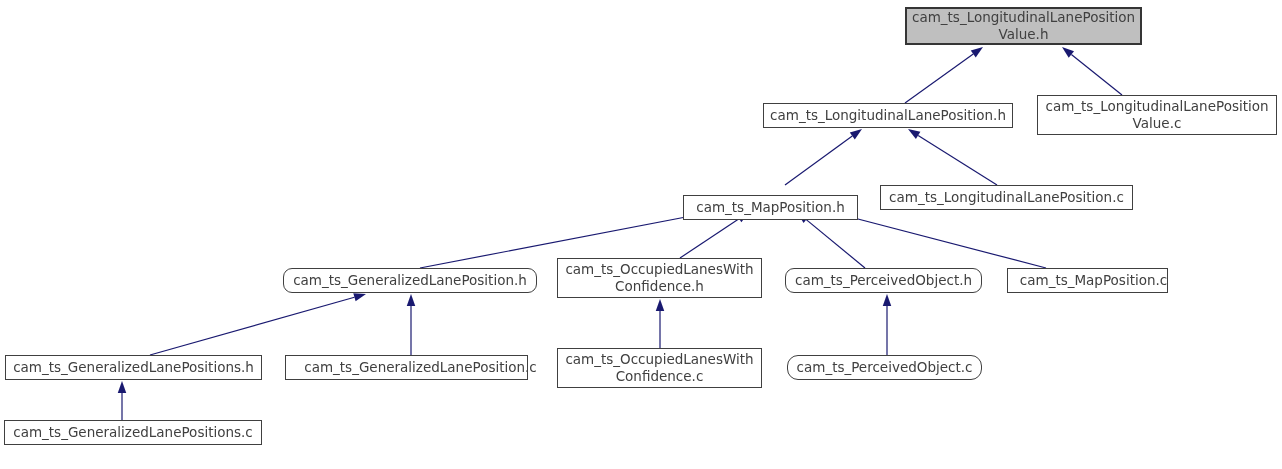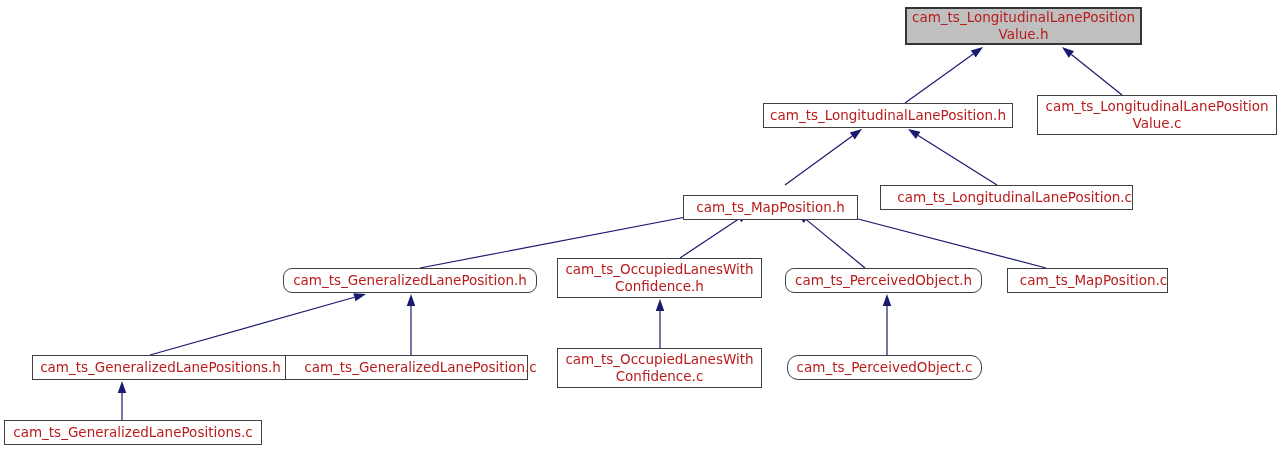--- a/index.html
+++ b/index.html
@@ -27,21 +27,21 @@
     box-sizing: border-box;
     background: #ffffff;
     border: 1.4px solid #404040;
     display: flex;
     flex-direction: column;
     align-items: center;
     justify-content: center;
     text-align: center;
     font-size: 13.5px;
     line-height: 17px;
-    color: #b91c1c;
+    color: #404040;
     white-space: nowrap;
     cursor: pointer;
   }
   .graph-node.main {
     background: #bfbfbf;
     border: 2.2px solid #353535;
   }
   .node-label-line {
     display: block;
   }
@@ -86,37 +86,37 @@
       <div class="graph-node" style="left: 763px; top: 103px; width: 250px; height: 25px;">
         <span class="node-label-line">cam_ts_LongitudinalLanePosition.h</span>
       </div>
       <div class="graph-node" style="left: 1037px; top: 95px; width: 240px; height: 40px;">
         <span class="node-label-line">cam_ts_LongitudinalLanePosition</span>
         <span class="node-label-line">Value.c</span>
       </div>
       <div class="graph-node" style="left: 683px; top: 195px; width: 175px; height: 25px;">
         <span class="node-label-line">cam_ts_MapPosition.h</span>
       </div>
-      <div class="graph-node" style="left: 880px; top: 185px; width: 253px; height: 25px; align-items: flex-end;">
+      <div class="graph-node" style="left: 880px; top: 185px; width: 253px; height: 25px;">
         <span class="node-label-line">cam_ts_LongitudinalLanePosition.c</span>
       </div>
       <div class="graph-node" style="left: 283px; top: 268px; width: 254px; height: 25px; border-radius: 9px;">
         <span class="node-label-line">cam_ts_GeneralizedLanePosition.h</span>
       </div>
       <div class="graph-node" style="left: 557px; top: 258px; width: 205px; height: 40px;">
         <span class="node-label-line">cam_ts_OccupiedLanesWith</span>
         <span class="node-label-line">Confidence.h</span>
       </div>
       <div class="graph-node" style="left: 785px; top: 268px; width: 197px; height: 25px; border-radius: 9px;">
         <span class="node-label-line">cam_ts_PerceivedObject.h</span>
       </div>
       <div class="graph-node" style="left: 1007px; top: 268px; width: 161px; height: 25px; padding-left: 12px;">
         <span class="node-label-line">cam_ts_MapPosition.c</span>
       </div>
-      <div class="graph-node" style="left: 5px; top: 355px; width: 257px; height: 25px; margin-left: 27px;">
+      <div class="graph-node" style="left: 5px; top: 355px; width: 257px; height: 25px;">
         <span class="node-label-line">cam_ts_GeneralizedLanePositions.h</span>
       </div>
       <div class="graph-node" style="left: 285px; top: 355px; width: 243px; height: 25px; padding-left: 28px;">
         <span class="node-label-line">cam_ts_GeneralizedLanePosition.c</span>
       </div>
       <div class="graph-node" style="left: 557px; top: 348px; width: 205px; height: 40px;">
         <span class="node-label-line">cam_ts_OccupiedLanesWith</span>
         <span class="node-label-line">Confidence.c</span>
       </div>
       <div class="graph-node" style="left: 787px; top: 355px; width: 195px; height: 25px; border-radius: 11px;">

